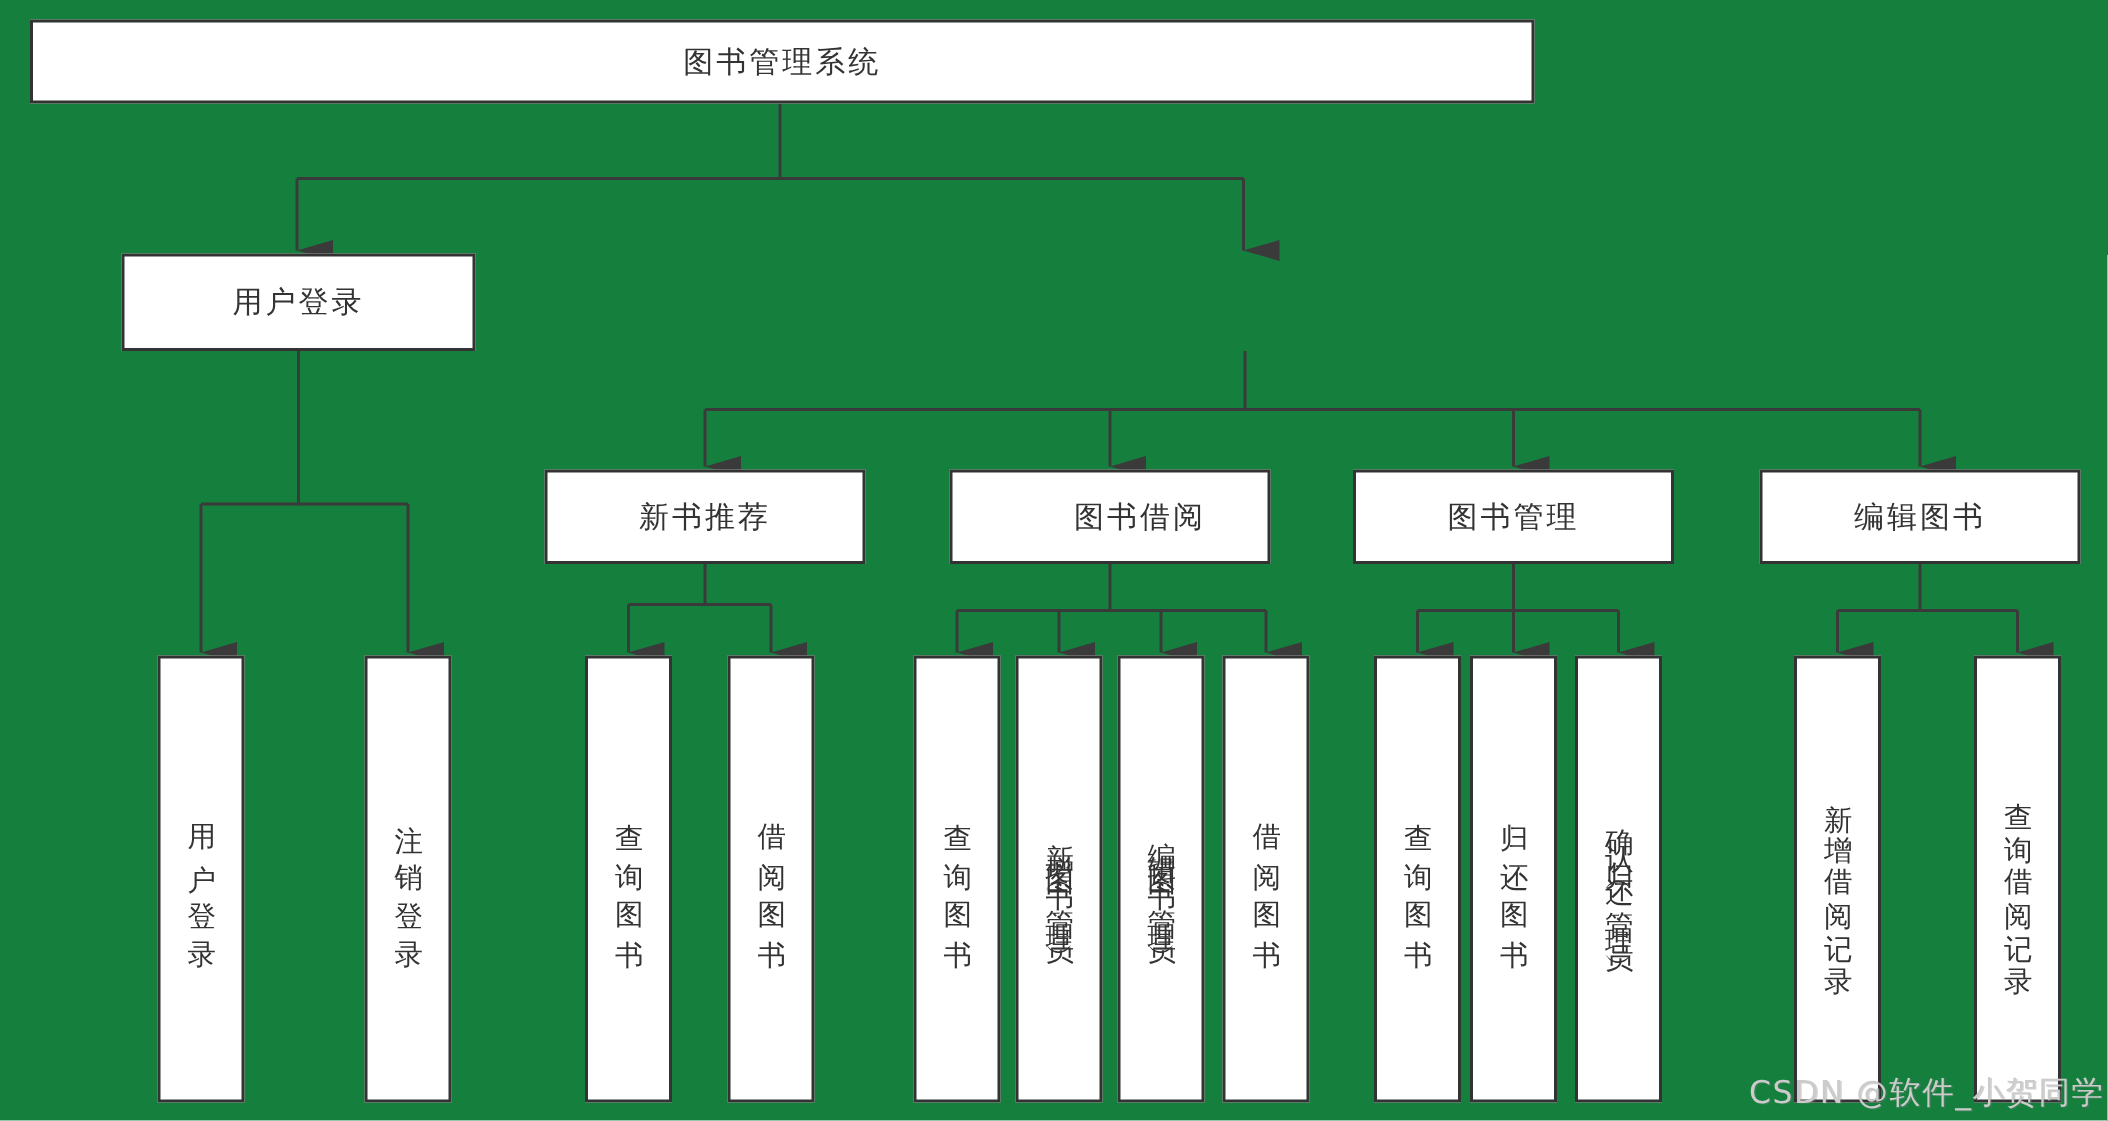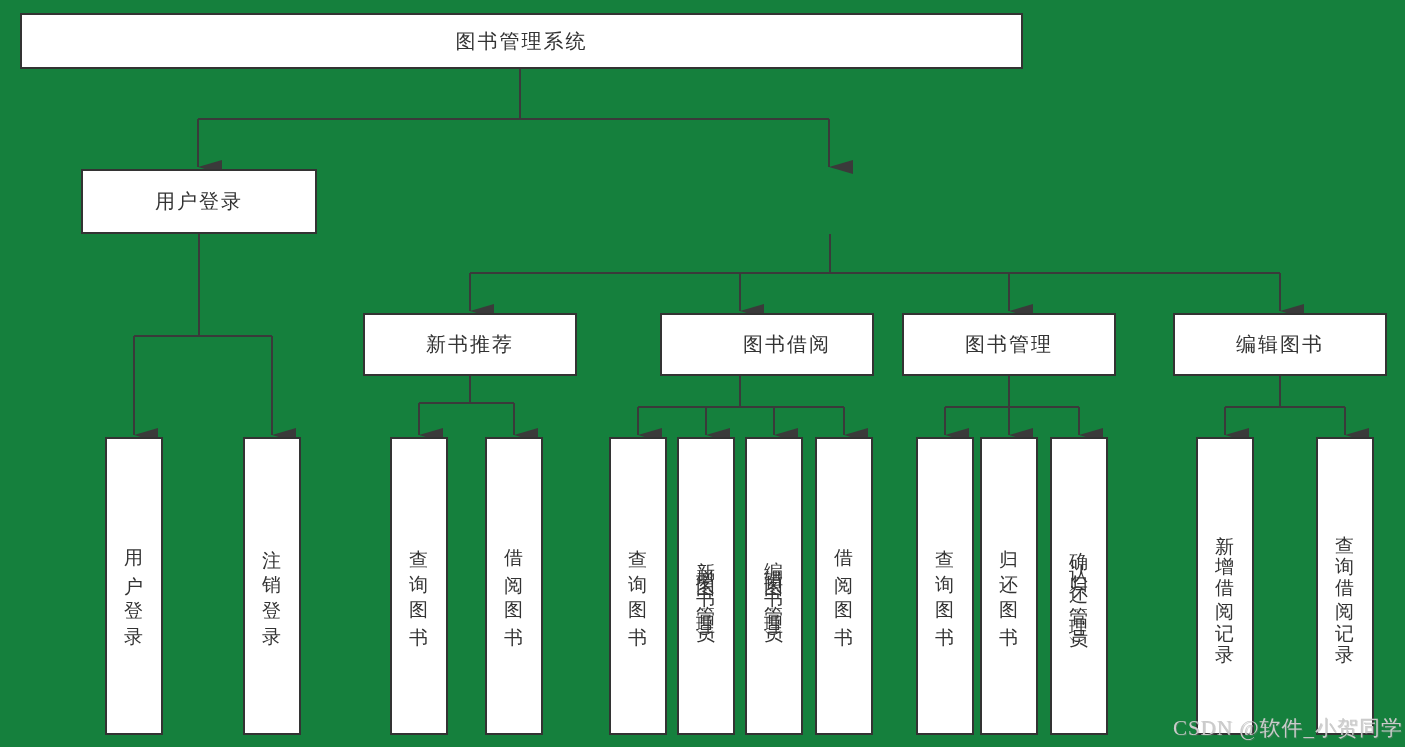--- a/index.html
+++ b/index.html
@@ -22,21 +22,20 @@
     font-size:19px;line-height:1;white-space:nowrap;
   }
   .sp4{letter-spacing:26px;}
   .sp6{letter-spacing:22px;}
   .sp8{letter-spacing:11px;}
   .sp9{letter-spacing:9px;}
   .watermark{
     position:absolute;right:2px;bottom:5px;z-index:5;
     font-size:21px;color:#cbcbcb;letter-spacing:1px;white-space:nowrap;
     text-shadow:1px 1px 0 rgba(130,130,130,0.35);
-    font-family:Liberation Serif, serif;
   }
 </style>
 </head>
 <body>
 
 <div id="canvas">
 
   <svg id="wires" viewBox="0 0 1405 747" xmlns="http://www.w3.org/2000/svg">
     <defs>
       <marker id="arw" markerUnits="strokeWidth" markerWidth="7" markerHeight="12" refX="3.5" refY="12" orient="auto">
@@ -91,21 +90,21 @@
     <span class="h-label">图书管理系统</span>
   </div>
 
   <div class="node lvl2" style="left:81px;">
     <span class="h-label">用户登录</span>
   </div>
 
   <div class="node lvl3" style="left:363px;">
     <span class="h-label">新书推荐</span>
   </div>
-  <div class="node lvl3" style="left:660px;padding-left:40px;">
+  <div class="node lvl3" style="left:633px;padding-left:40px;">
     <span class="h-label">图书借阅</span>
   </div>
   <div class="node lvl3" style="left:902px;">
     <span class="h-label">图书管理</span>
   </div>
   <div class="node lvl3" style="left:1173px;">
     <span class="h-label">编辑图书</span>
   </div>
 
   <div class="node leaf" style="left:105px;">

